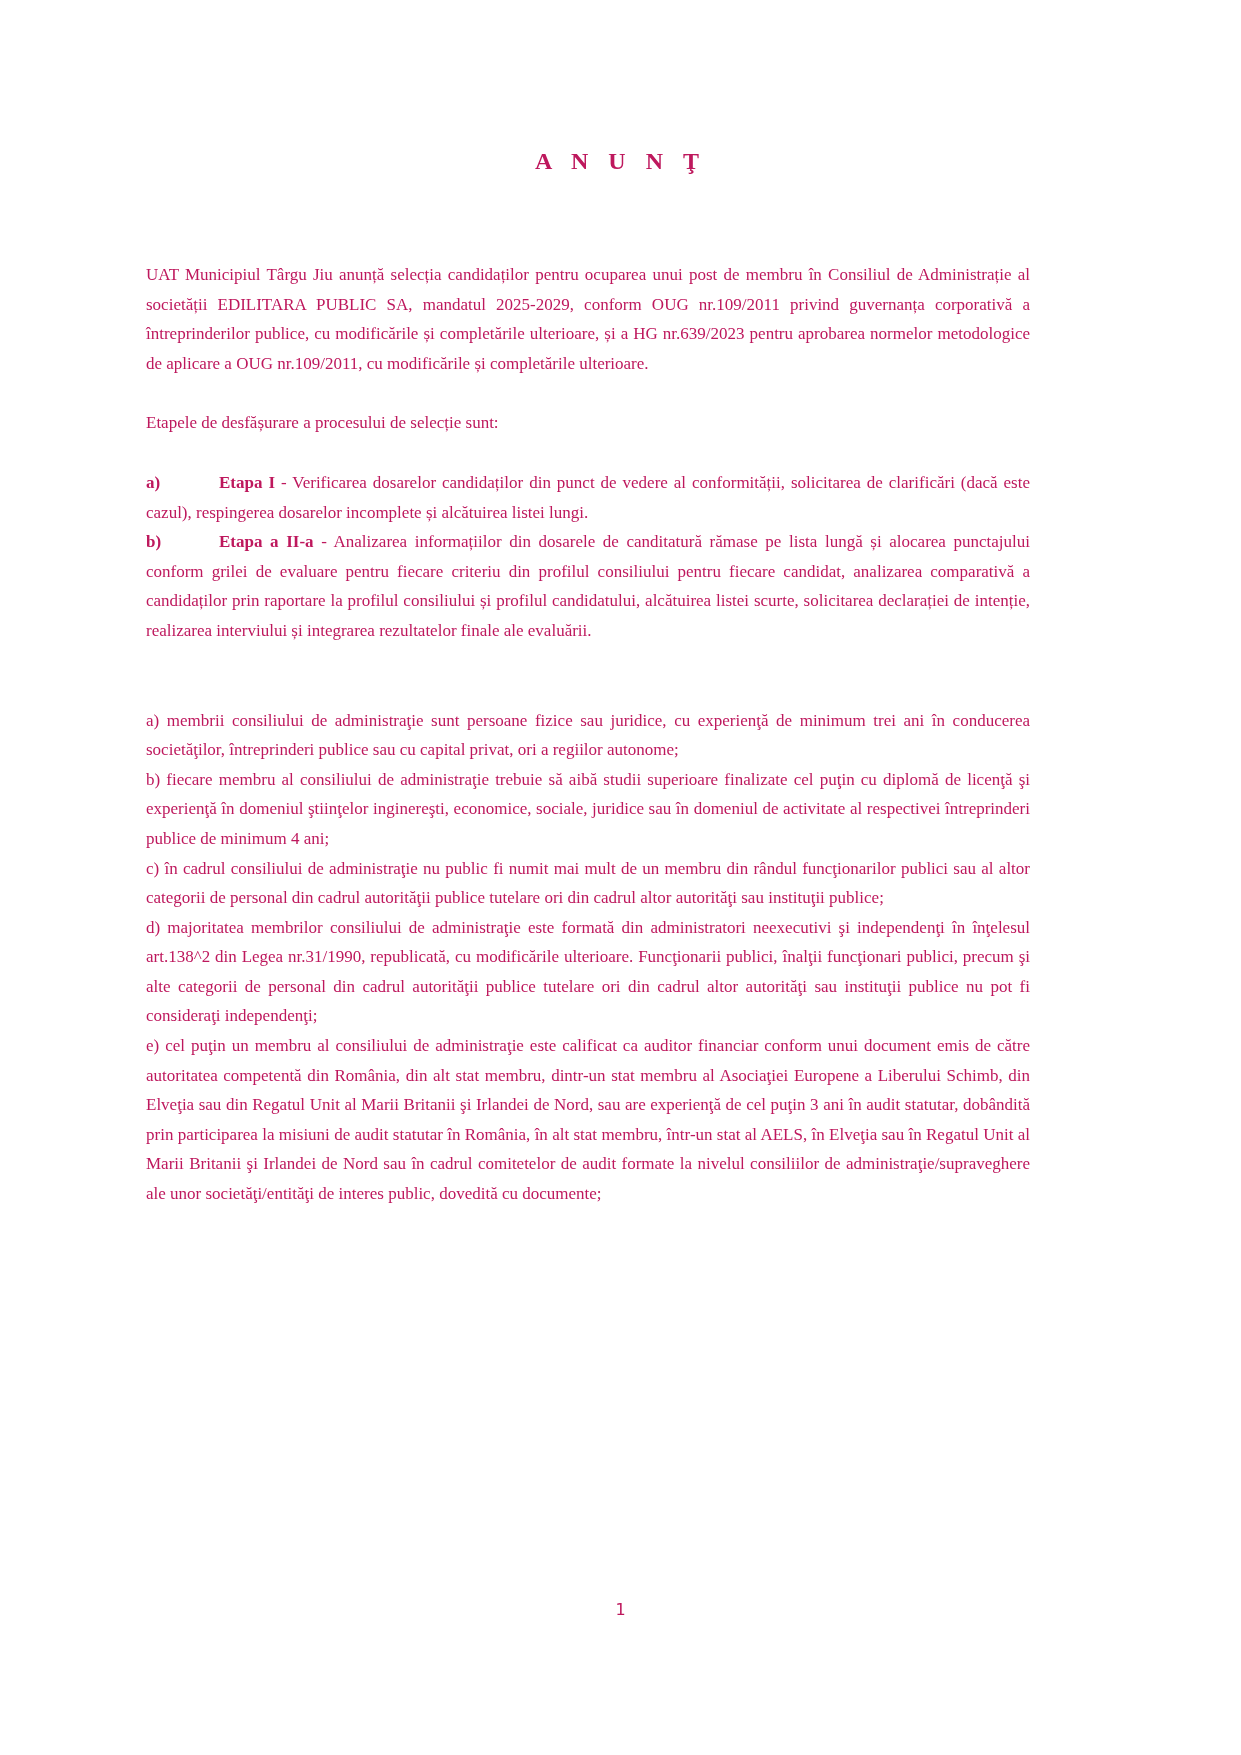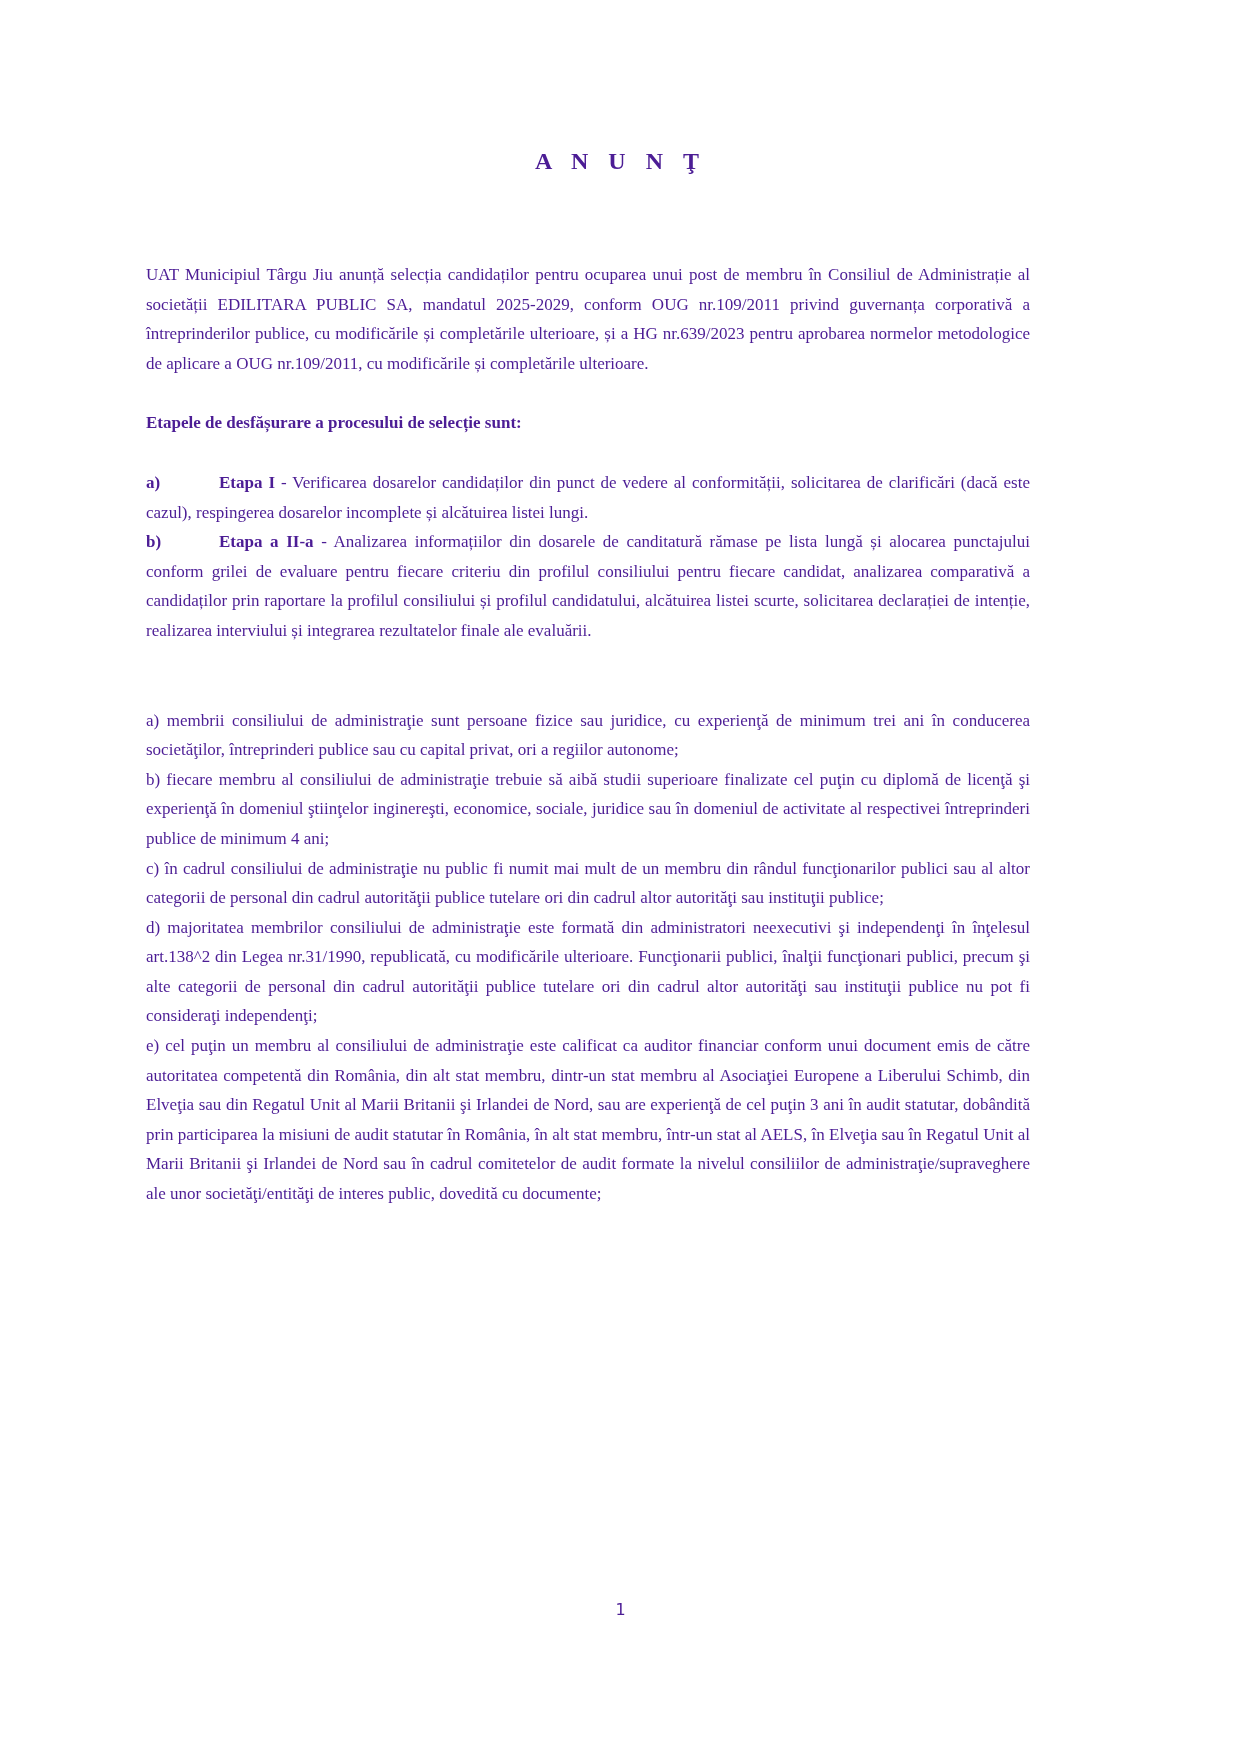--- a/index.html
+++ b/index.html
@@ -1,32 +1,32 @@
 <!DOCTYPE html>
 <html><head>
   <meta charset="utf-8">
   <style>
     html, body { margin: 0; padding: 0; background: #ffffff; }
     body { width: 1241px; height: 1755px; position: relative; overflow: hidden; }
     .page {
       position: absolute; left: 0; top: 0; width: 1241px; height: 1755px; background: #ffffff;
-      color: #4c1d95;
+      color: #be185d;
       font-family: "Liberation Serif", "DejaVu Serif", serif;
     }
     .title {
       position: absolute; left: 0; top: 146px; width: 1241px; text-align: center;
       font-weight: bold; font-size: 24px; letter-spacing: 7px; line-height: 30px;
     }
     .content {
       position: absolute; left: 146px; top: 260px; width: 884px;
       font-size: 17px; line-height: 29.6px; text-align: justify;
     }
     .content p { margin: 0; }
     .gap-l { height: 30px; }
-    .heading { font-weight: bold; }
+    .heading { font-weight: normal; }
     .stage-label { font-weight: bold; display: inline-block; width: 73px; }
     .stage-name { font-weight: bold; }
     .page-number {
       position: absolute; left: 0; top: 1600px; width: 1241px; text-align: center;
       font-family: "DejaVu Sans", sans-serif; font-size: 16px;
     }
   </style>
 </head>
 <body>
 

